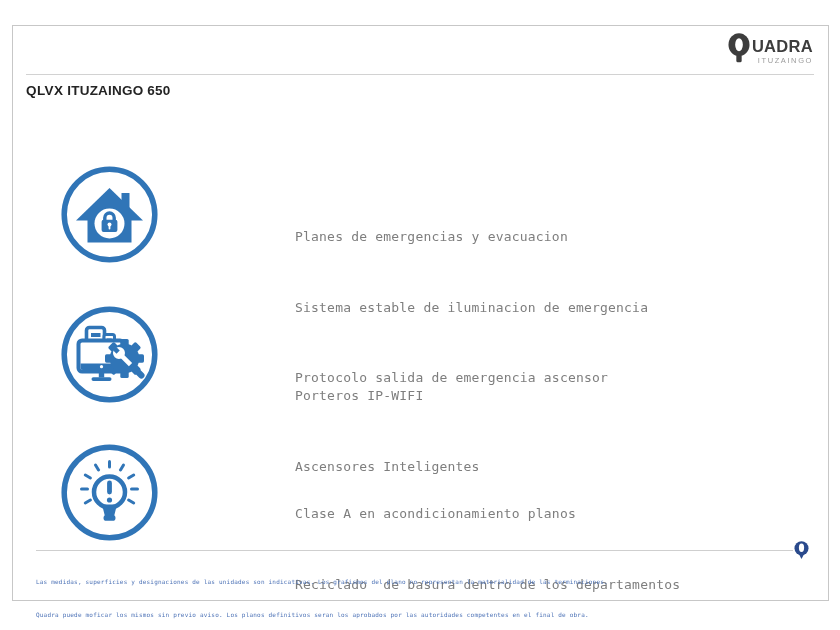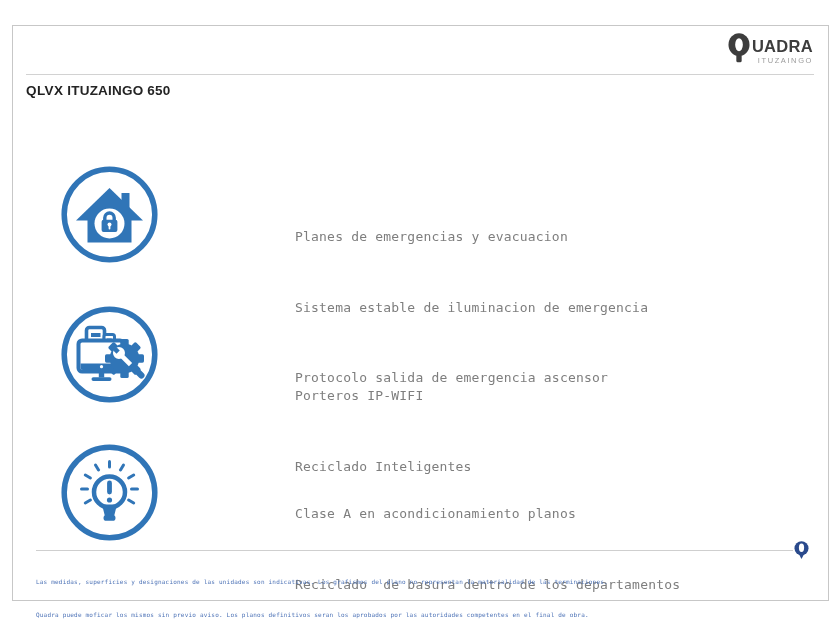--- a/index.html
+++ b/index.html
@@ -119,21 +119,21 @@
       </g>
       <circle cy="-7.8" r="6" fill="#ffffff"></circle>
       <rect x="-2.3" y="-16" width="4.6" height="7" fill="currentColor"></rect>
       <rect x="-2.3" y="-6" width="4.6" height="14.5" fill="#ffffff"></rect>
       <rect x="-3.1" y="11.5" width="6.2" height="15.5" rx="3" fill="currentColor"></rect>
     </g>
   </svg>
 
   <div class="text-block" id="text-row-2">
     <div>Porteros IP-WIFI</div>
-    <div>Reciclado Inteligentes</div>
+    <div>Ascensores Inteligentes</div>
   </div>
 
   <svg class="row-icon" id="icon-row-3" viewBox="0 0 101 101">
     <circle cx="50.5" cy="50.5" r="45.3" fill="none" stroke="currentColor" stroke-width="5.5"></circle>
     <g stroke="currentColor" stroke-width="3" stroke-linecap="round">
       <line x1="50.5" y1="25" x2="50.5" y2="19.5"></line>
       <line x1="61.5" y1="28" x2="64.5" y2="23"></line>
       <line x1="39.5" y1="28" x2="36.5" y2="23"></line>
       <line x1="69.6" y1="36" x2="74.7" y2="33"></line>
       <line x1="31.4" y1="36" x2="26.3" y2="33"></line>

